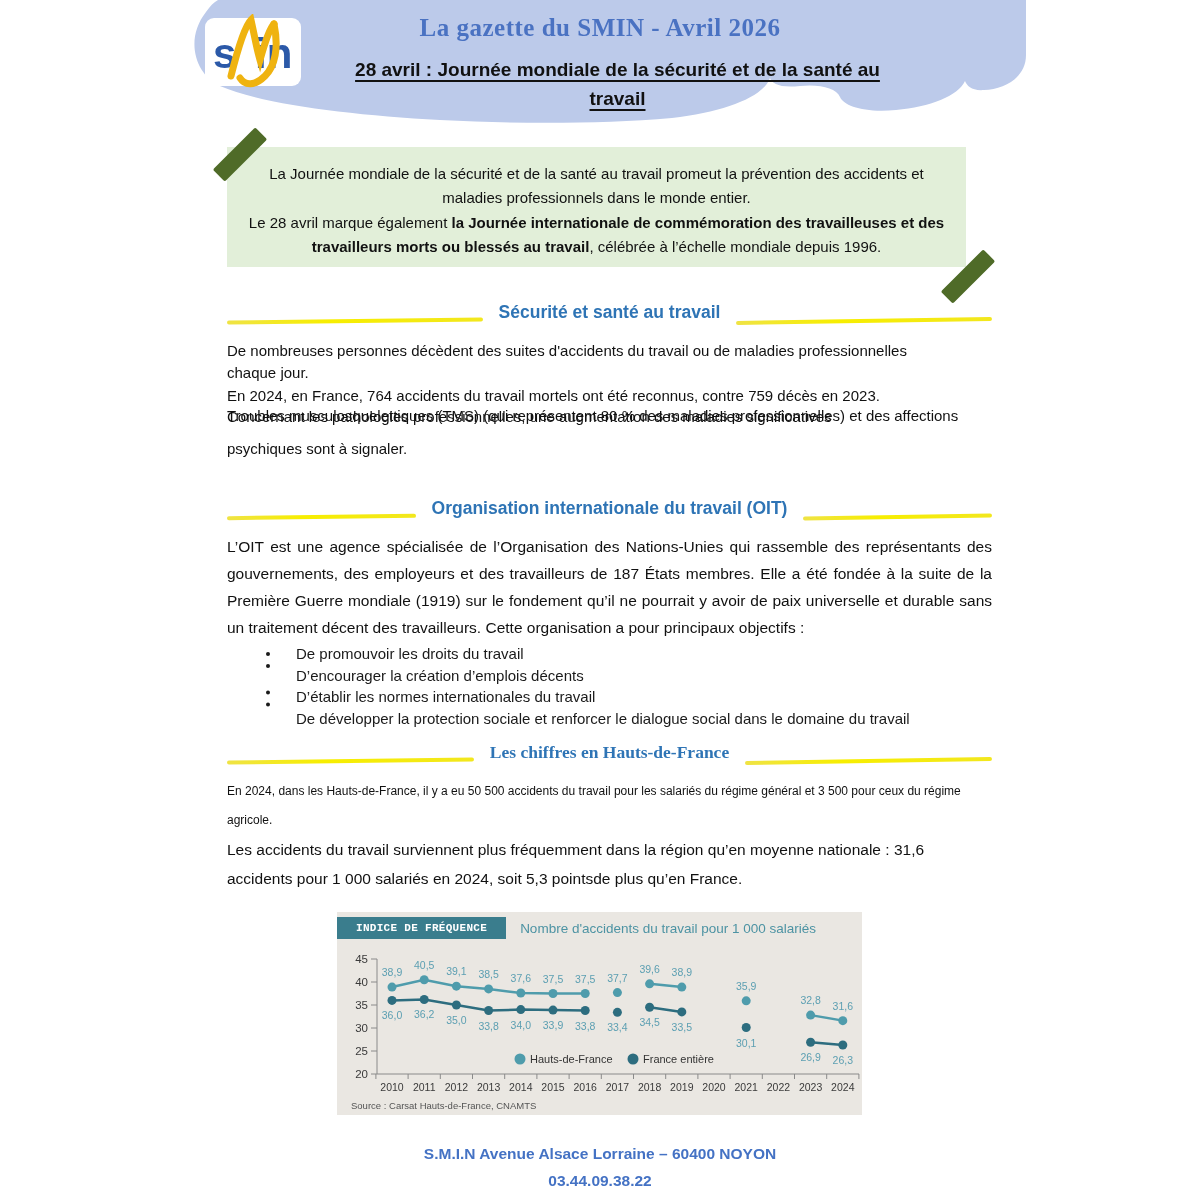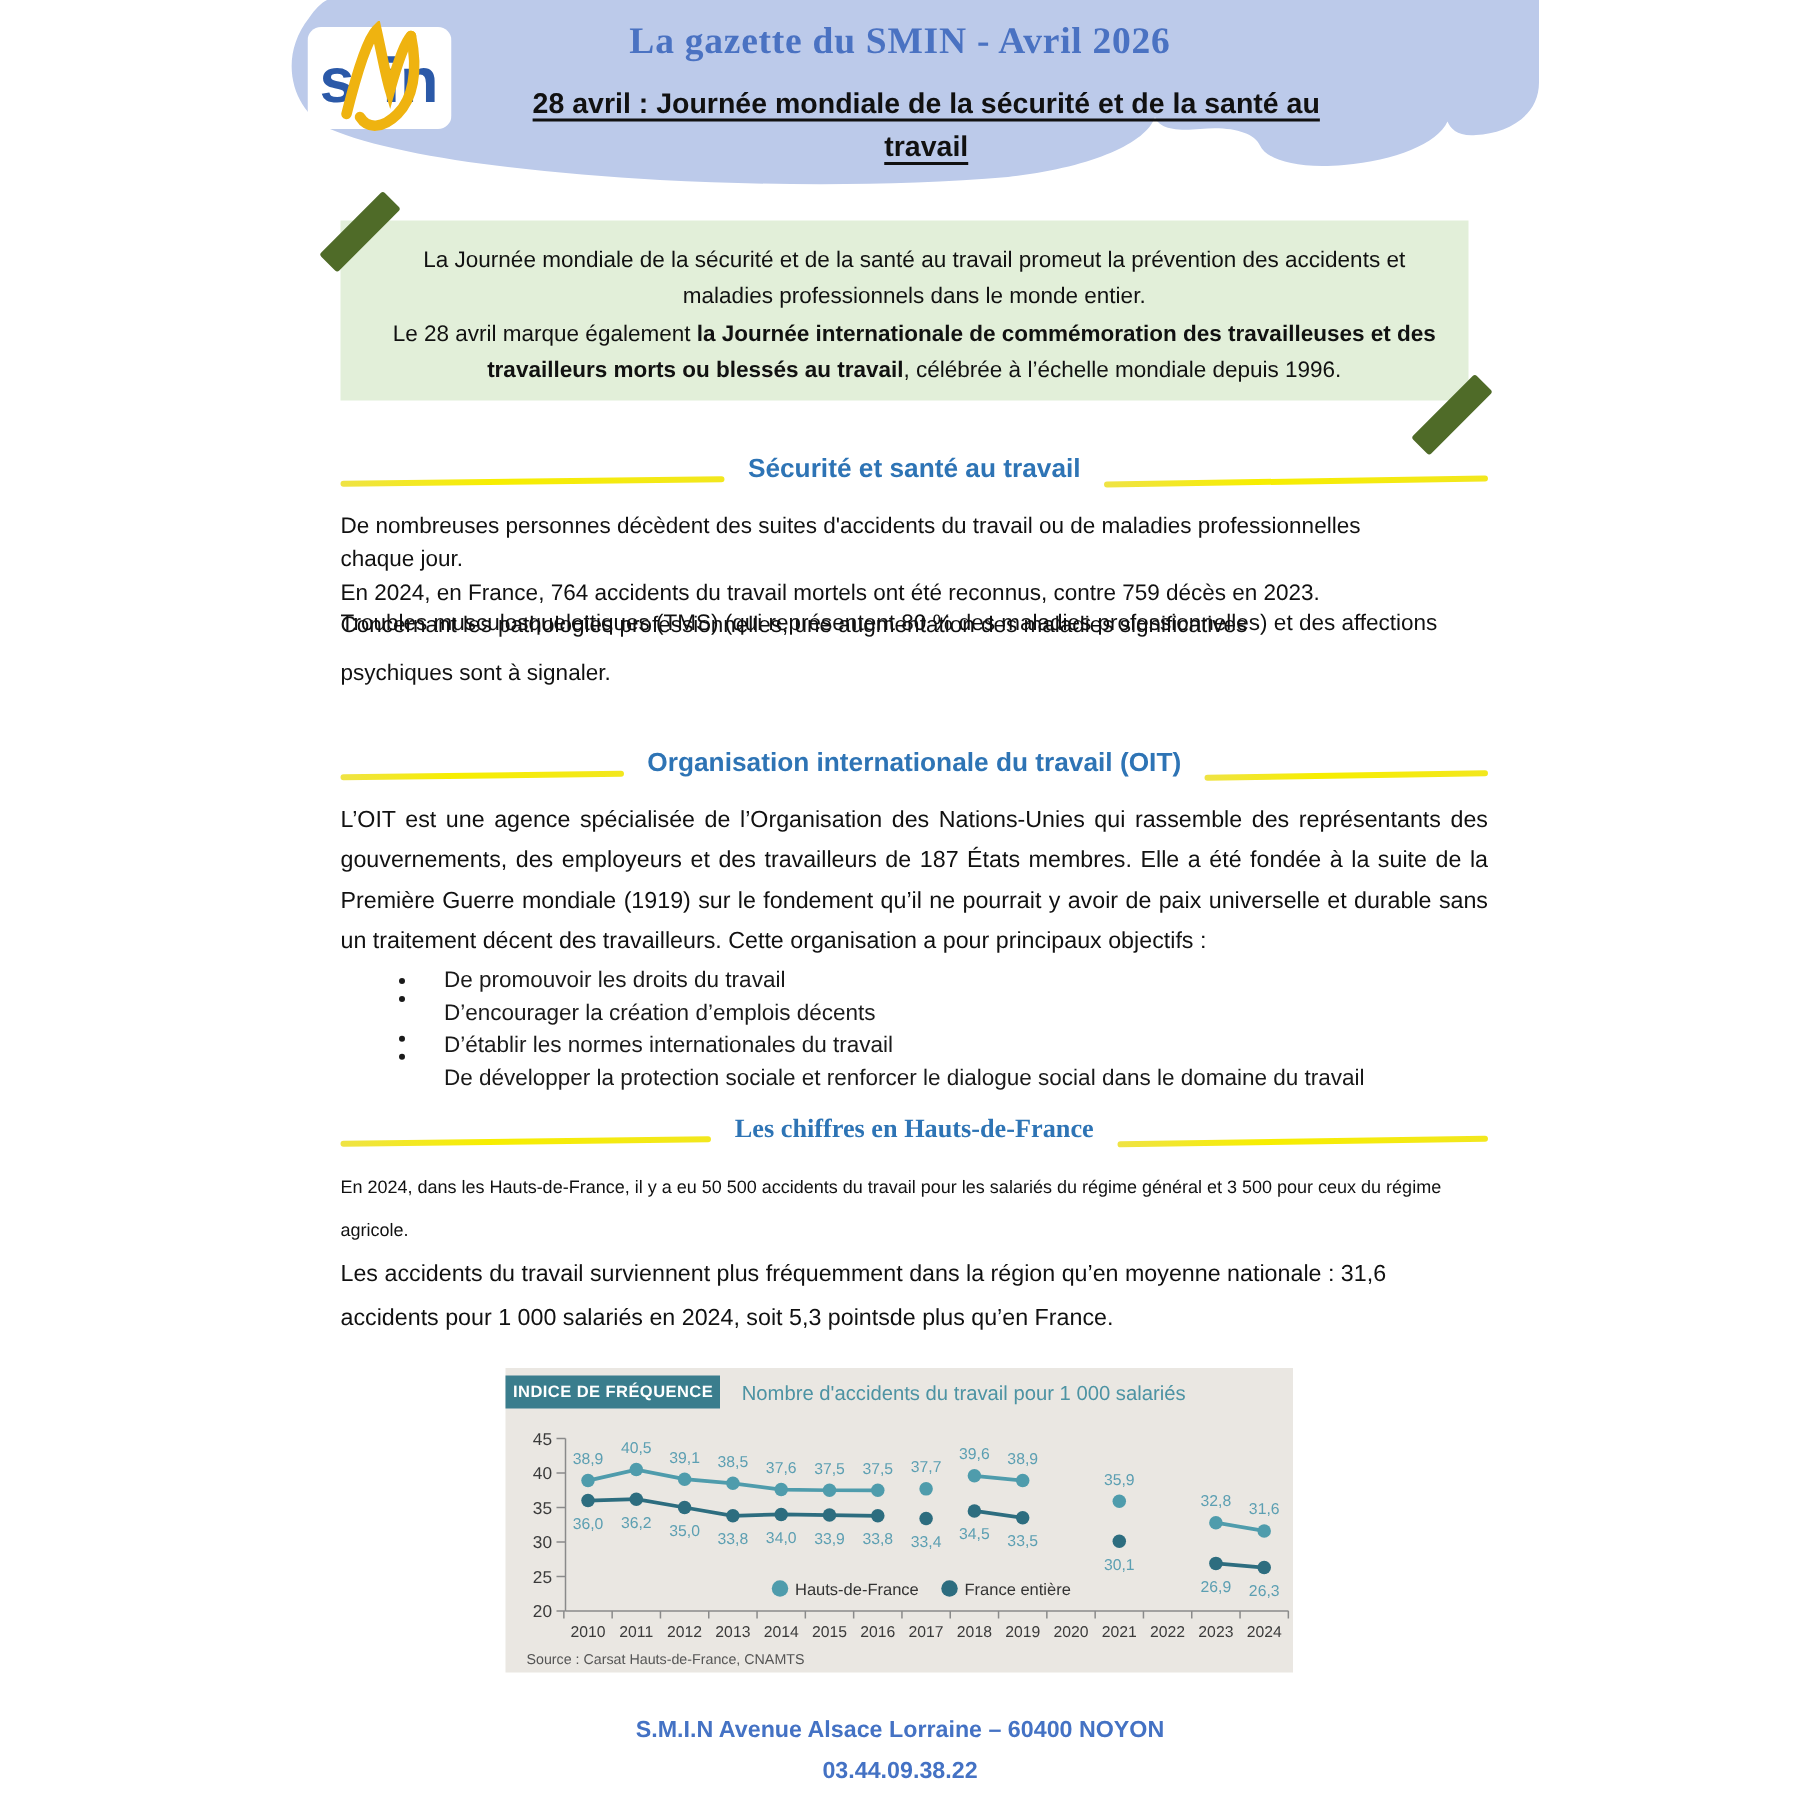--- a/index.html
+++ b/index.html
@@ -9,21 +9,21 @@
   
   .cloud-svg{position:absolute;left:0;top:0;}
   .logo{position:absolute;left:205px;top:14px;width:96px;height:76px;}
   .gazette-title{position:absolute;left:300px;top:14px;width:600px;text-align:center;
         font-family:"Liberation Serif",serif;font-weight:bold;font-size:25px;color:#4a72c2;letter-spacing:.5px;}
   .subtitle{position:absolute;left:330px;top:56px;width:575px;text-align:center;
         font-weight:bold;font-size:19px;color:#111;line-height:1.5;}
   .subtitle span{text-decoration:underline;text-decoration-thickness:2px;text-underline-offset:4px;}
 
   
-  .intro-box{position:absolute;left:227px;top:147px;width:739px;height:120px;background:#E2EFD9;padding-left:13px;}
+  .intro-box{position:absolute;left:227px;top:147px;width:739px;height:120px;background:#E2EFD9;}
   .intro-text{padding:15px 16px 0 16px;text-align:center;font-size:15px;line-height:1.62;color:#111;}
   .deco-bar{position:absolute;width:60px;height:17px;background:#4F6B28;border-radius:2px;}
   .deco-bar.tl{left:210px;top:146px;transform:rotate(-45deg);}
   .deco-bar.br{left:938px;top:268px;transform:rotate(-45deg);}
 
   
   .h-row{position:absolute;left:227px;width:765px;display:flex;align-items:flex-end;gap:16px;}
   .h-row .yline{flex:1;height:4px;border-radius:2px;
         background:linear-gradient(90deg,#EFE345,#F7EE00 40%,#F2E71E);}
   .h-row .yline.l{transform:rotate(-0.7deg);}
@@ -44,21 +44,21 @@
   .bullets li{display:flex;align-items:center;height:21.5px;font-size:15px;}
   .bullets .dot{width:30px;display:flex;align-items:center;}
   .bullets .dot i{display:block;width:4px;height:4px;border-radius:50%;background:#1a1a1a;}
   #p-chif1{left:227px;top:777px;width:752px;font-size:12px;line-height:29px;}
   #p-chif2{left:227px;top:835px;width:765px;font-size:15.5px;line-height:29px;}
 
   
   .chart-panel{position:absolute;left:337px;top:912px;width:525px;height:203px;background:#EAE7E2;}
   .chart-head{position:absolute;left:0;top:5px;display:flex;align-items:center;z-index:2;}
   .chart-badge{background:#3A7D8D;color:#fff;font-weight:bold;font-size:11px;letter-spacing:.3px;
-        padding:5px 5px;}
+        padding:5px 19px;font-family:Liberation Mono, monospace;}
   .chart-title{color:#4D93A3;font-size:13.5px;margin-left:14px;}
   .chart-svg{position:absolute;left:0;top:0;}
 
   
   .footer{position:absolute;left:0;top:1140px;width:1200px;text-align:center;
         color:#4472C4;font-size:15.5px;line-height:1.75;font-weight:bold;}
 </style>
 </head>
 <body>
 

